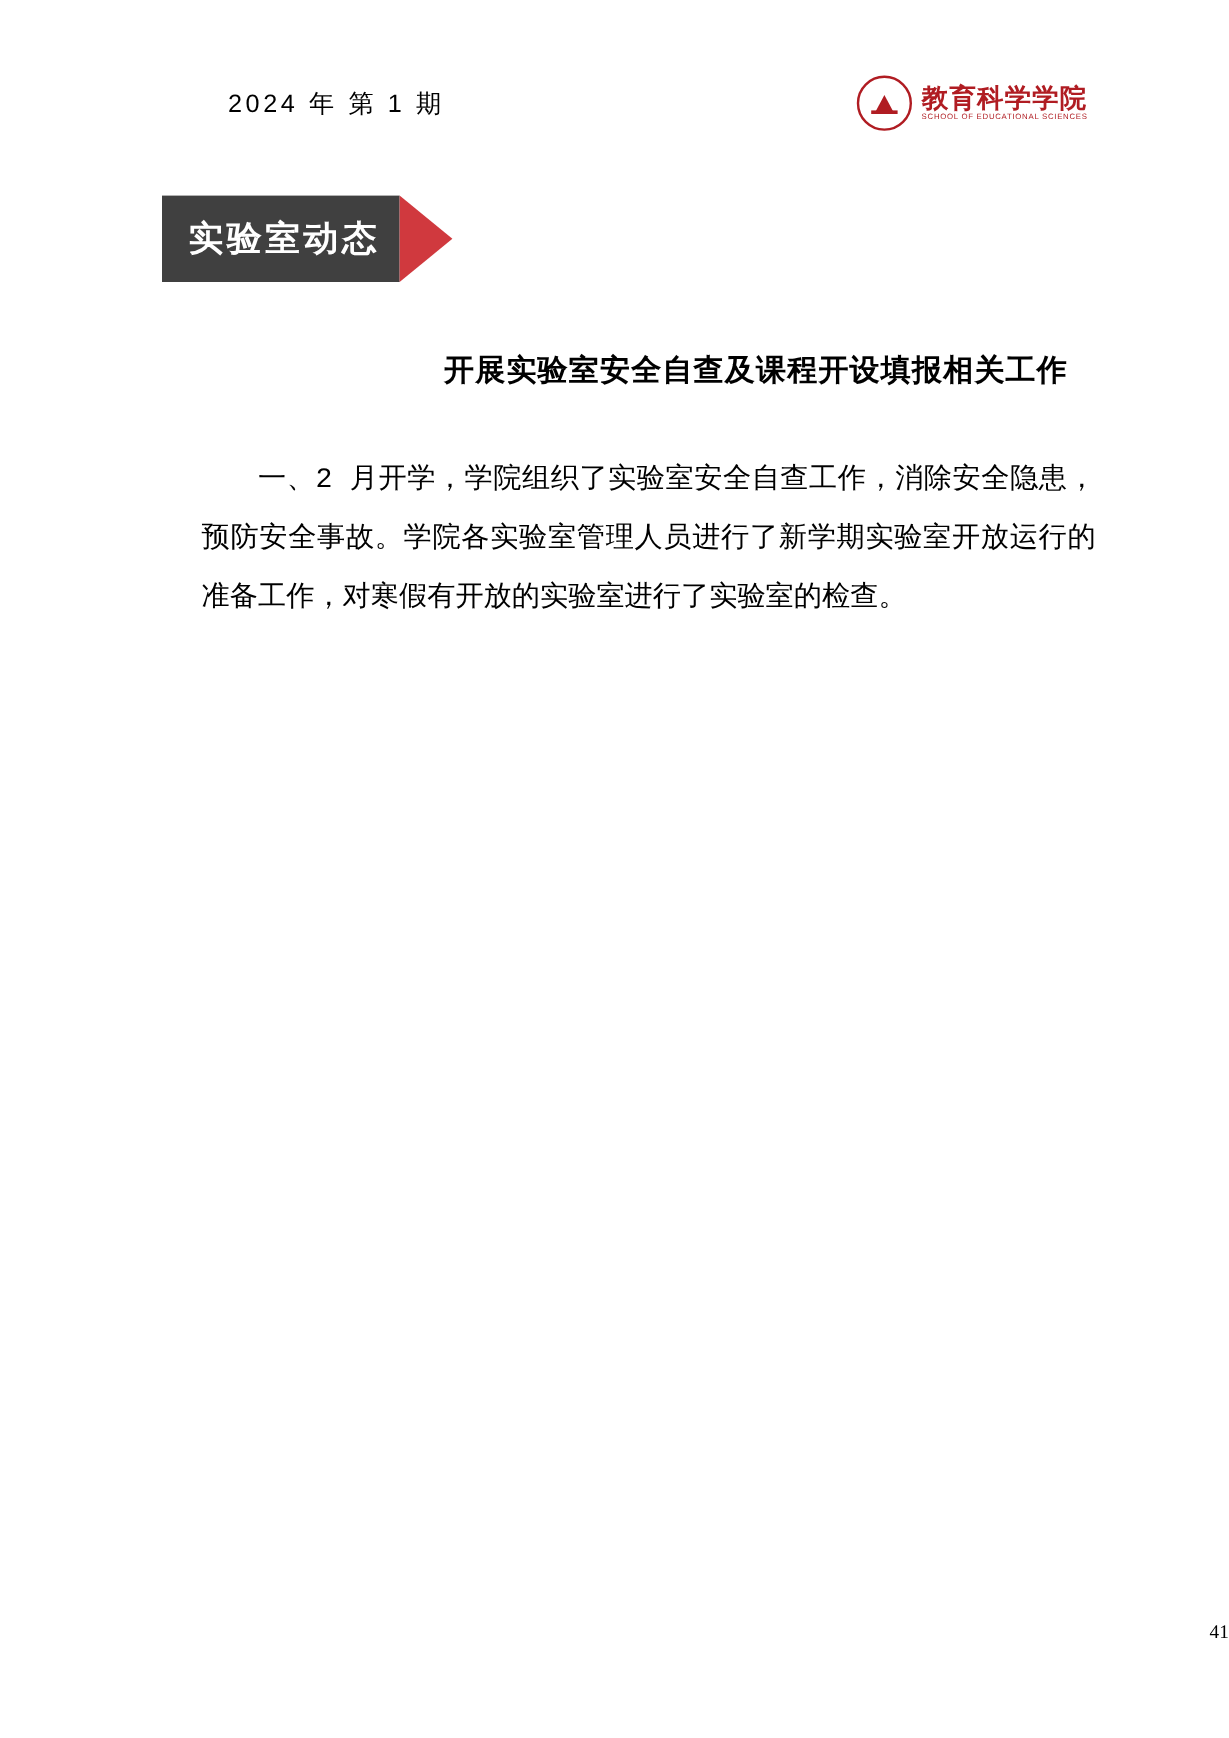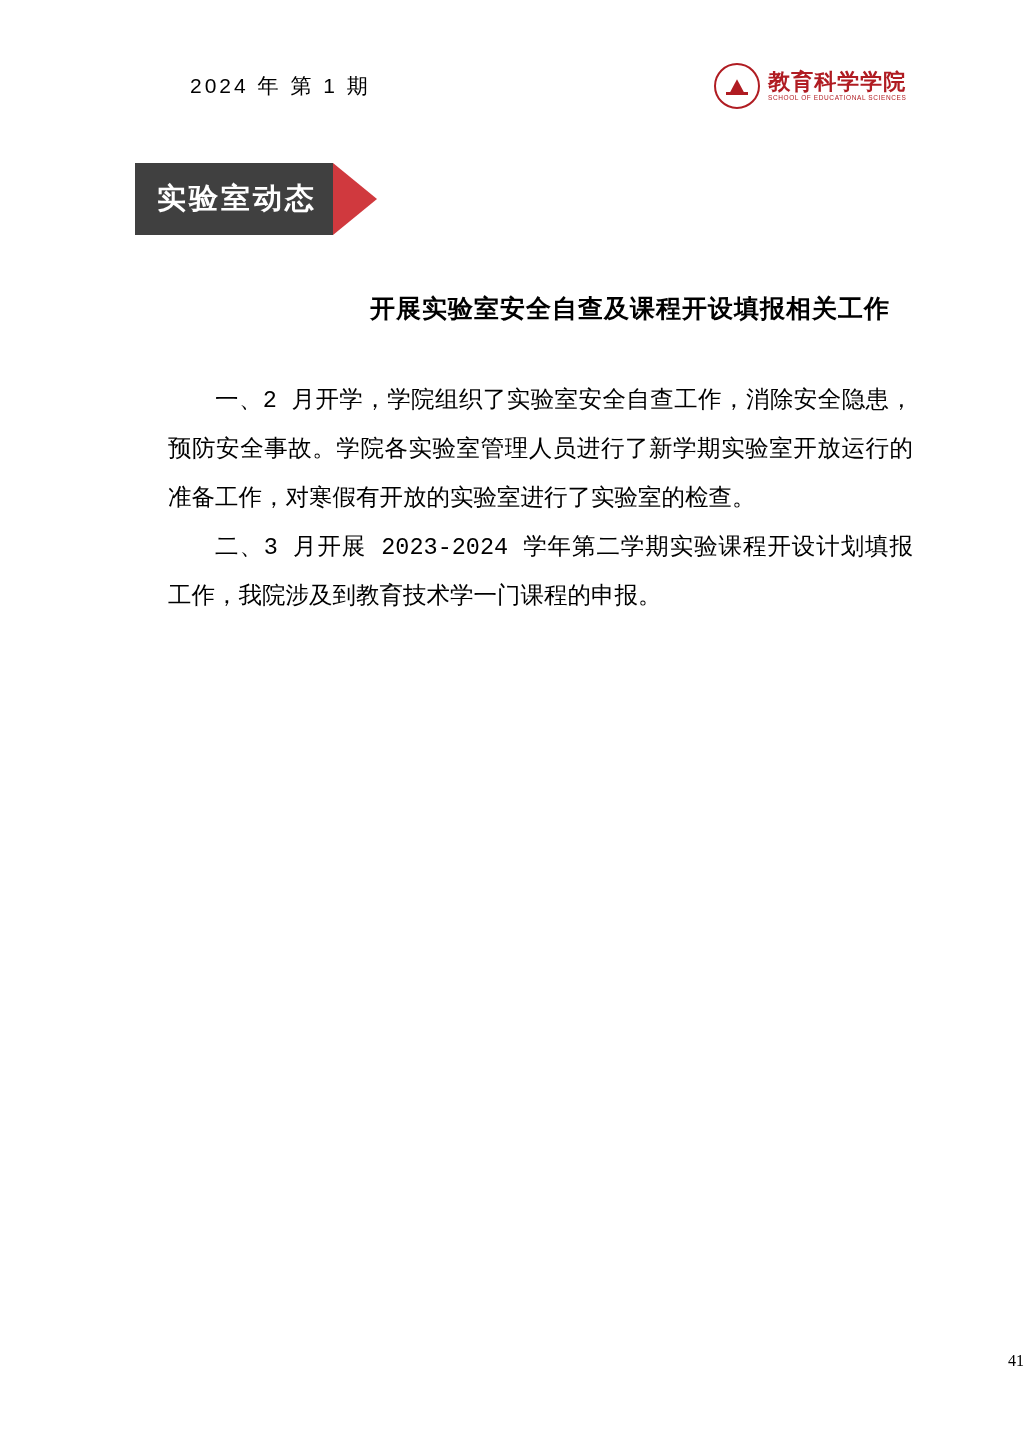--- a/index.html
+++ b/index.html
@@ -204,18 +204,17 @@
     <div class="banner-body">
       <span class="banner-label">实验室动态</span>
     </div>
     <div class="banner-arrow"></div>
   </div>
 
   <div class="article-title">开展实验室安全自查及课程开设填报相关工作</div>
 
   <div class="body-text">
     <p class="para">一、2 月开学，学院组织了实验室安全自查工作，消除安全隐患，预防安全事故。学院各实验室管理人员进行了新学期实验室开放运行的准备工作，对寒假有开放的实验室进行了实验室的检查。</p>
-    <p class="para">二、3 月开展 2023-2024 学年第二学期实验课程开设计划填报工作，我院涉及到教育技术学一门课程的申报。</p>
   </div>
 
   <div class="page-number">41</div>
 
 </div>
 
 </body></html>

